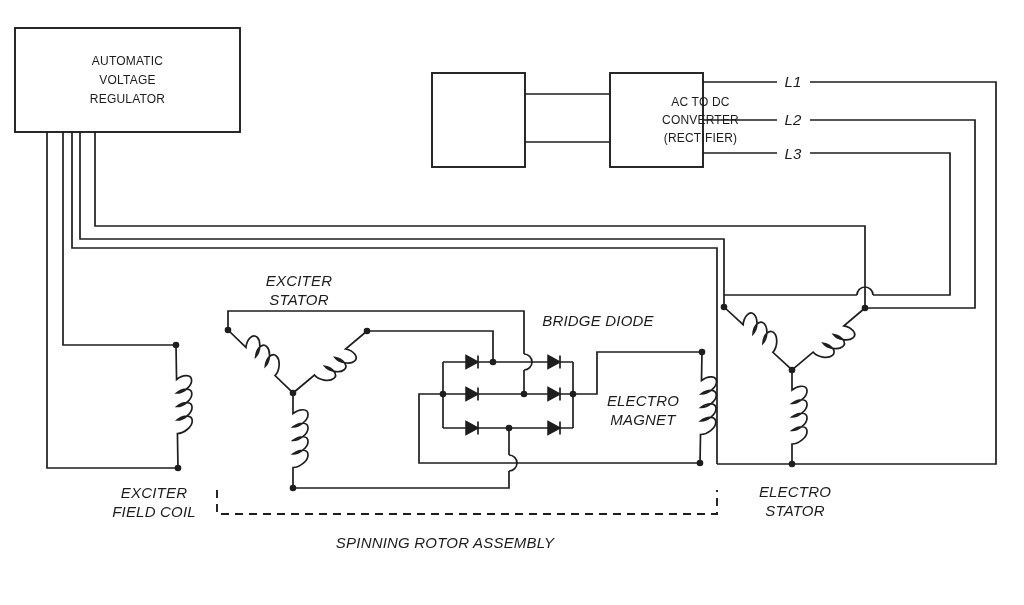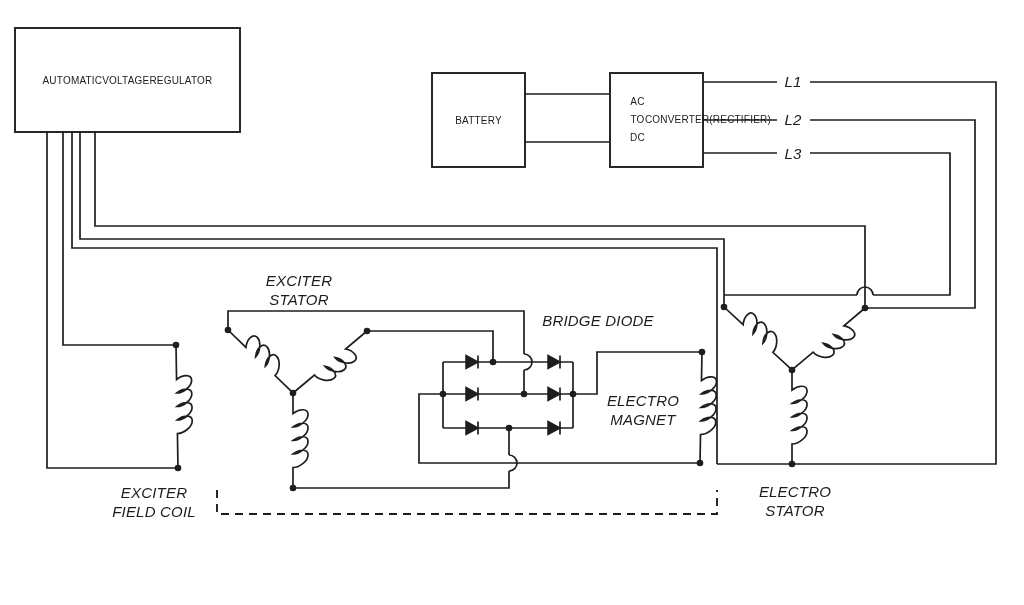--- a/index.html
+++ b/index.html
@@ -28,22 +28,22 @@
     font-size:15px;
     line-height:19px;
     letter-spacing:0.2px;
     color:var(--text);
     white-space:nowrap;
     transform:translateX(-50%);
     font-style:italic;
   }
   .boxlbl{
     position:absolute;
-    display:flex;flex-direction:row;justify-content:center;align-items:center;
-    text-align:center;font-size:10px;line-height:19px;letter-spacing:0.2px;
+    display:flex;flex-direction:column;justify-content:center;align-items:center;
+    text-align:center;font-size:12px;line-height:19px;letter-spacing:0.2px;
   }
 </style>
 </head>
 <body>
 
 <div id="stage">
 
   <svg id="schematic" width="1024" height="605" viewBox="0 0 1024 605">
 
     <g id="boxes">
@@ -144,23 +144,20 @@
         <circle cx="792" cy="464" r="3.3" class="dot"></circle>
       </g>
   </svg>
 
   <div class="boxlbl" style="left:15px;top:28px;width:225px;height:104px;">
     <div>AUTOMATIC</div>
     <div>VOLTAGE</div>
     <div>REGULATOR</div>
   </div>
 
-  <div class="boxlbl" style="left:432px;top:73px;width:93px;height:94px;">
-    <div>BATTERY</div>
-  </div>
 
   <div class="boxlbl" style="left:610px;top:73px;width:93px;height:94px;line-height:18px;padding-left:44px;">
     <div>AC TO DC</div>
     <div>CONVERTER</div>
     <div>(RECTIFIER)</div>
   </div>
 
   <div class="lbl" style="left:793px;top:72px;">L1</div>
   <div class="lbl" style="left:793px;top:110px;">L2</div>
   <div class="lbl" style="left:793px;top:144px;">L3</div>
@@ -180,13 +177,14 @@
   <div class="lbl" style="left:154px;top:483px;">
     <div>EXCITER</div>
     <div>FIELD COIL</div>
   </div>
 
   <div class="lbl" style="left:795px;top:482px;">
     <div>ELECTRO</div>
     <div>STATOR</div>
   </div>
 
+  <div class="lbl" style="left:445px;top:533px;">SPINNING ROTOR ASSEMBLY</div>
 </div>
 
 </body></html>

